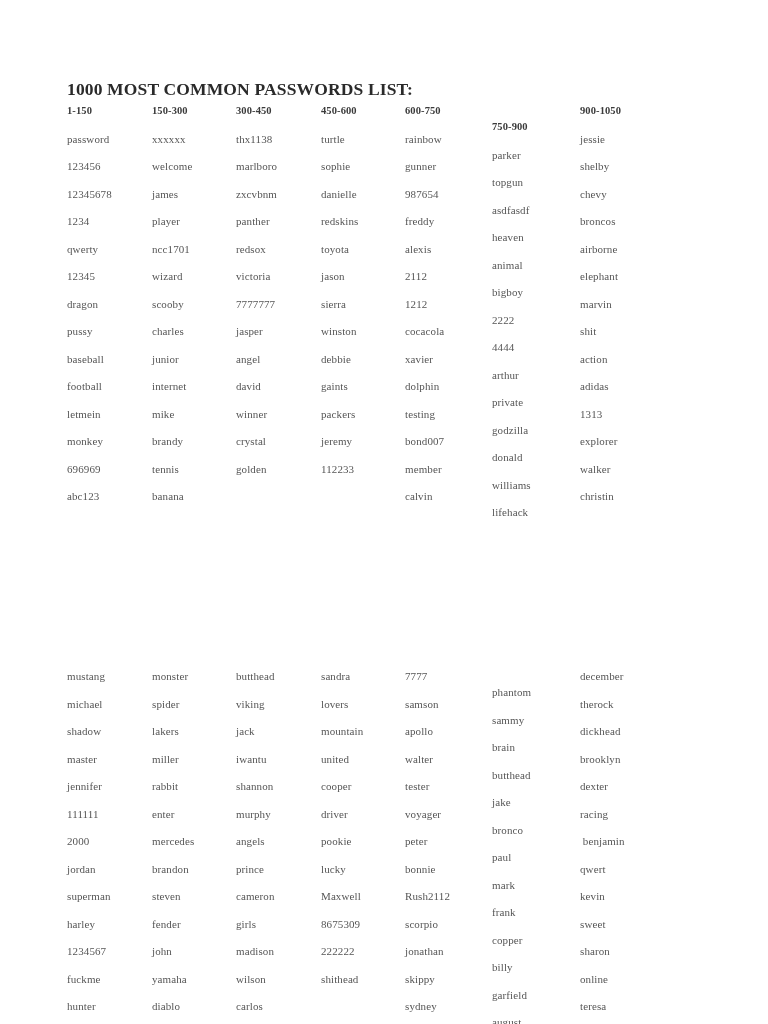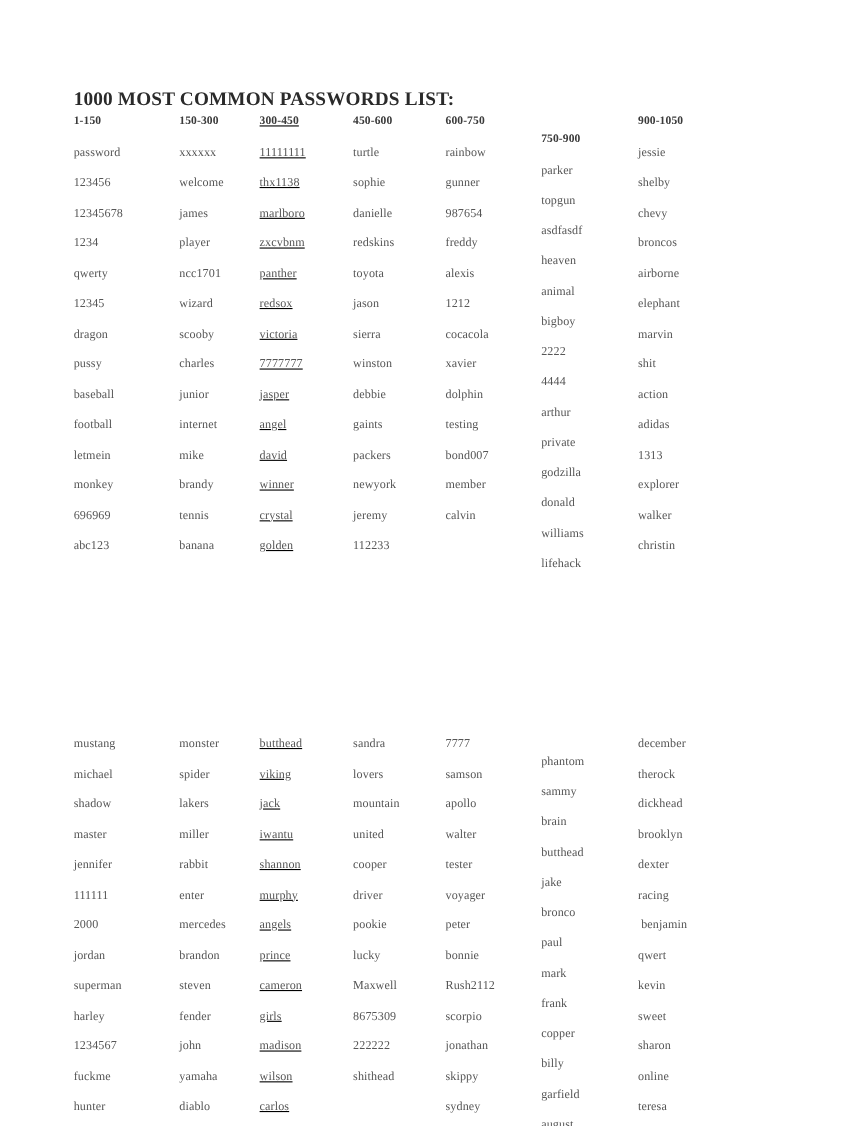--- a/index.html
+++ b/index.html
@@ -53,22 +53,22 @@
   }
 
   .col {
     position: absolute;
     top: 0;
     width: 120px;
   }
 
   
   .col-0 { left: 67px; }
-  .col-1 { left: 152px; margin-left: 11px; }
-  .col-2 { left: 236px; text-decoration: underline; }
+  .col-1 { left: 152px; }
+  .col-2 { left: 236px; }
   .col-3 { left: 321px; }
   .col-4 { left: 405px; }
   .col-5 { left: 492px; margin-top: 16px; }
   .col-6 { left: 580px; }
 
   .col-head {
     font-family: "Liberation Serif", "DejaVu Serif", serif;
     font-size: 10.5px;
     font-weight: bold;
     color: #3b3b3b;
@@ -131,21 +131,20 @@
           <div class="cell">charles</div>
           <div class="cell">junior</div>
           <div class="cell">internet</div>
           <div class="cell">mike</div>
           <div class="cell">brandy</div>
           <div class="cell">tennis</div>
           <div class="cell">banana</div>
         </div>
         <div class="col col-2">
           <div class="col-head">300-450</div>
-          <div class="cell">11111111</div>
           <div class="cell">thx1138</div>
           <div class="cell">marlboro</div>
           <div class="cell">zxcvbnm</div>
           <div class="cell">panther</div>
           <div class="cell">redsox</div>
           <div class="cell">victoria</div>
           <div class="cell">7777777</div>
           <div class="cell">jasper</div>
           <div class="cell">angel</div>
           <div class="cell">david</div>
@@ -159,31 +158,31 @@
           <div class="cell">sophie</div>
           <div class="cell">danielle</div>
           <div class="cell">redskins</div>
           <div class="cell">toyota</div>
           <div class="cell">jason</div>
           <div class="cell">sierra</div>
           <div class="cell">winston</div>
           <div class="cell">debbie</div>
           <div class="cell">gaints</div>
           <div class="cell">packers</div>
-          <div class="cell">newyork</div>
           <div class="cell">jeremy</div>
           <div class="cell">112233</div>
         </div>
         <div class="col col-4">
           <div class="col-head">600-750</div>
           <div class="cell">rainbow</div>
           <div class="cell">gunner</div>
           <div class="cell">987654</div>
           <div class="cell">freddy</div>
           <div class="cell">alexis</div>
+          <div class="cell">2112</div>
           <div class="cell">1212</div>
           <div class="cell">cocacola</div>
           <div class="cell">xavier</div>
           <div class="cell">dolphin</div>
           <div class="cell">testing</div>
           <div class="cell">bond007</div>
           <div class="cell">member</div>
           <div class="cell">calvin</div>
         </div>
         <div class="col col-5">

